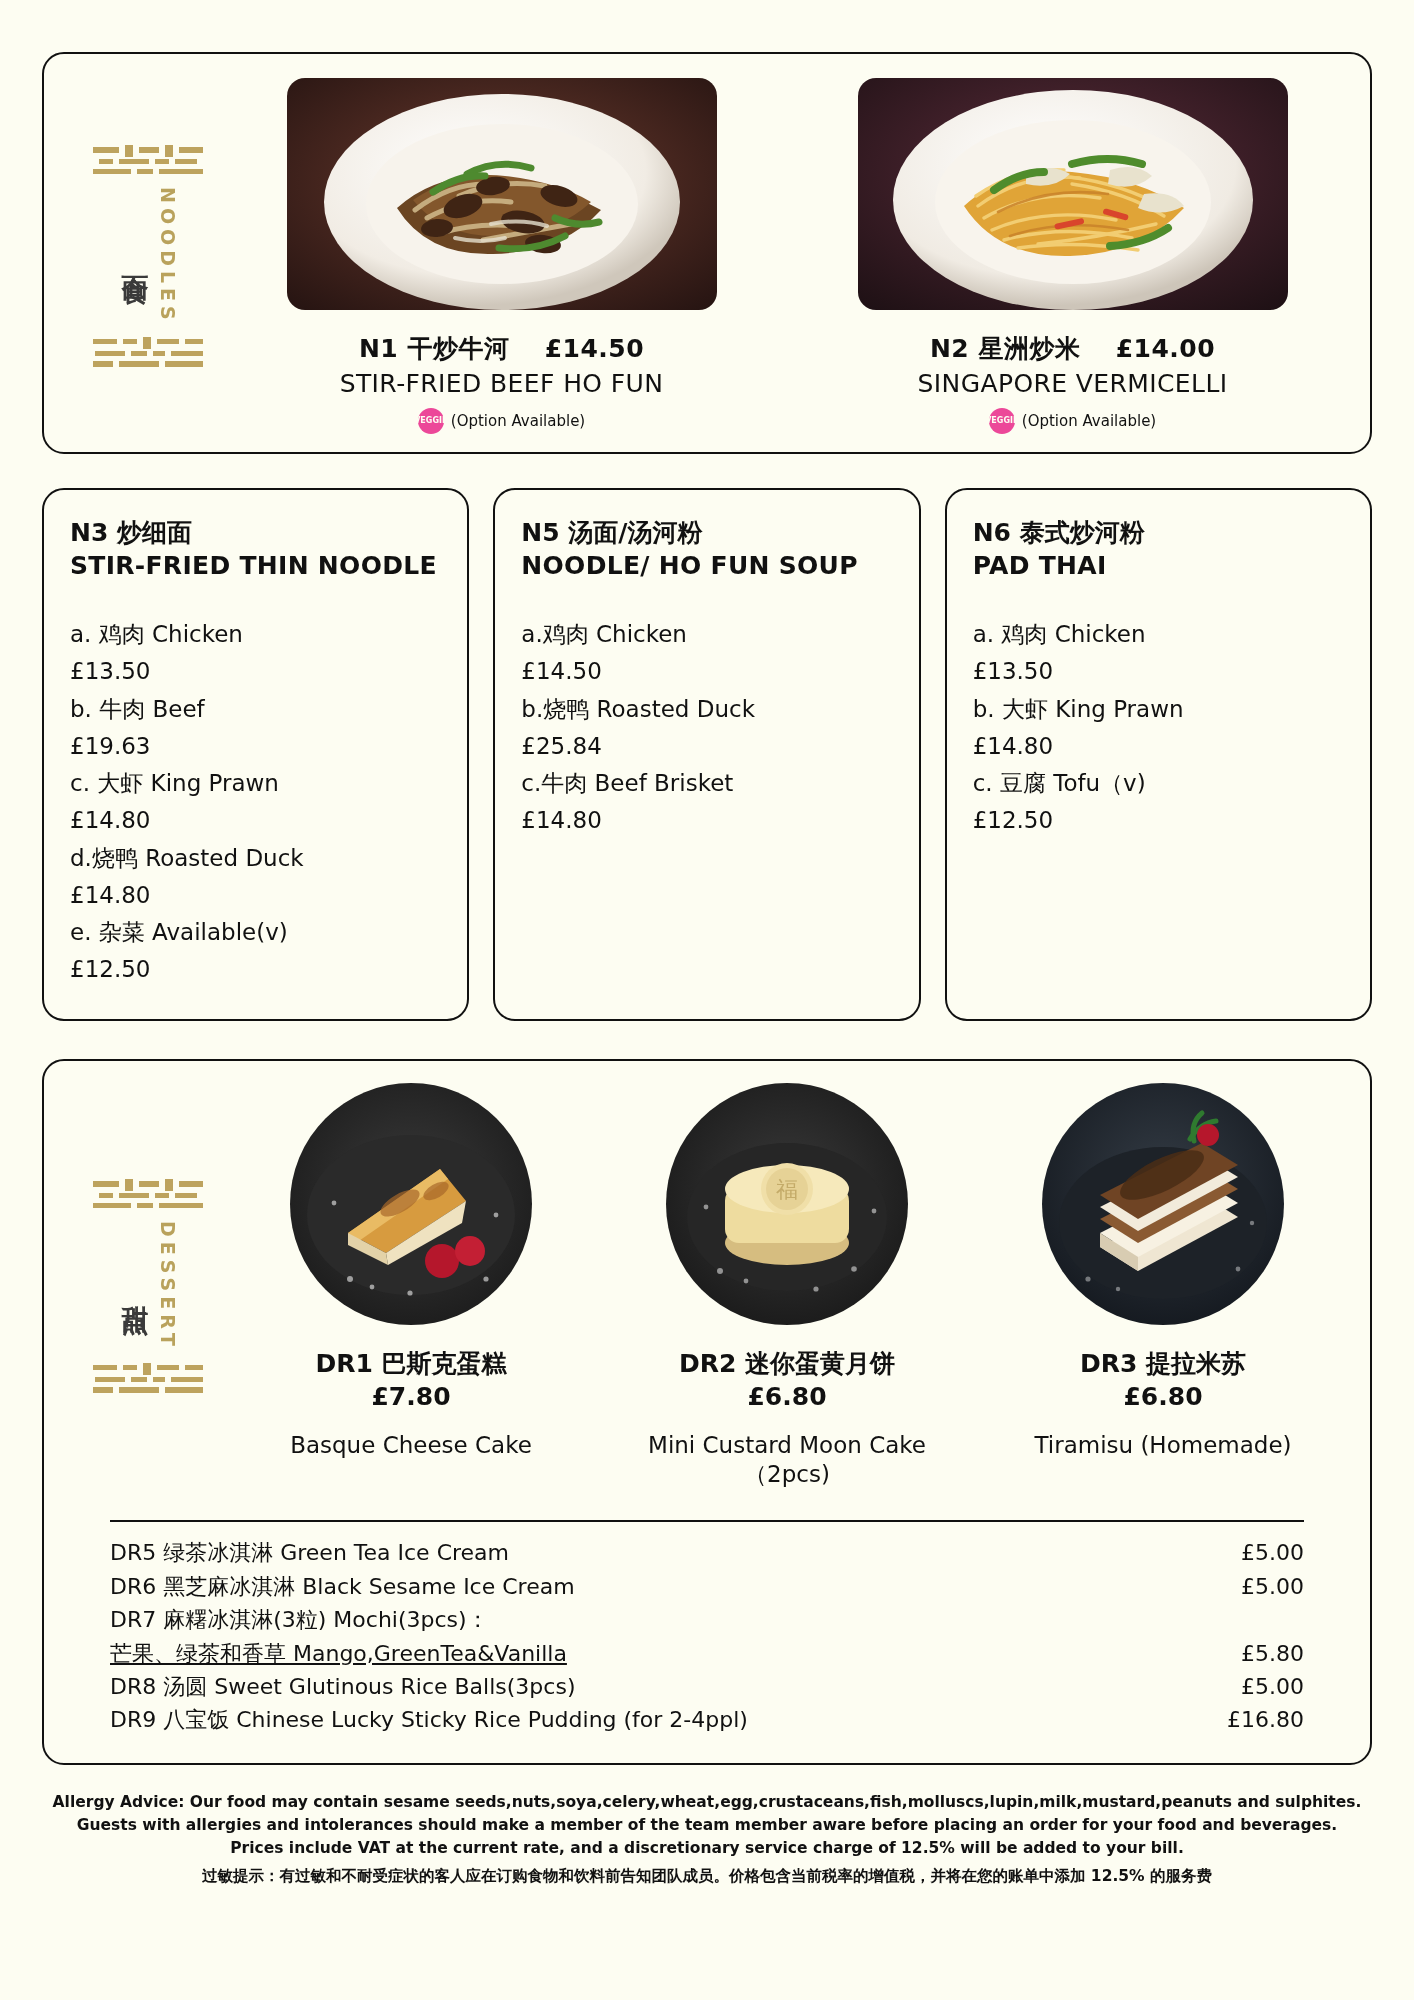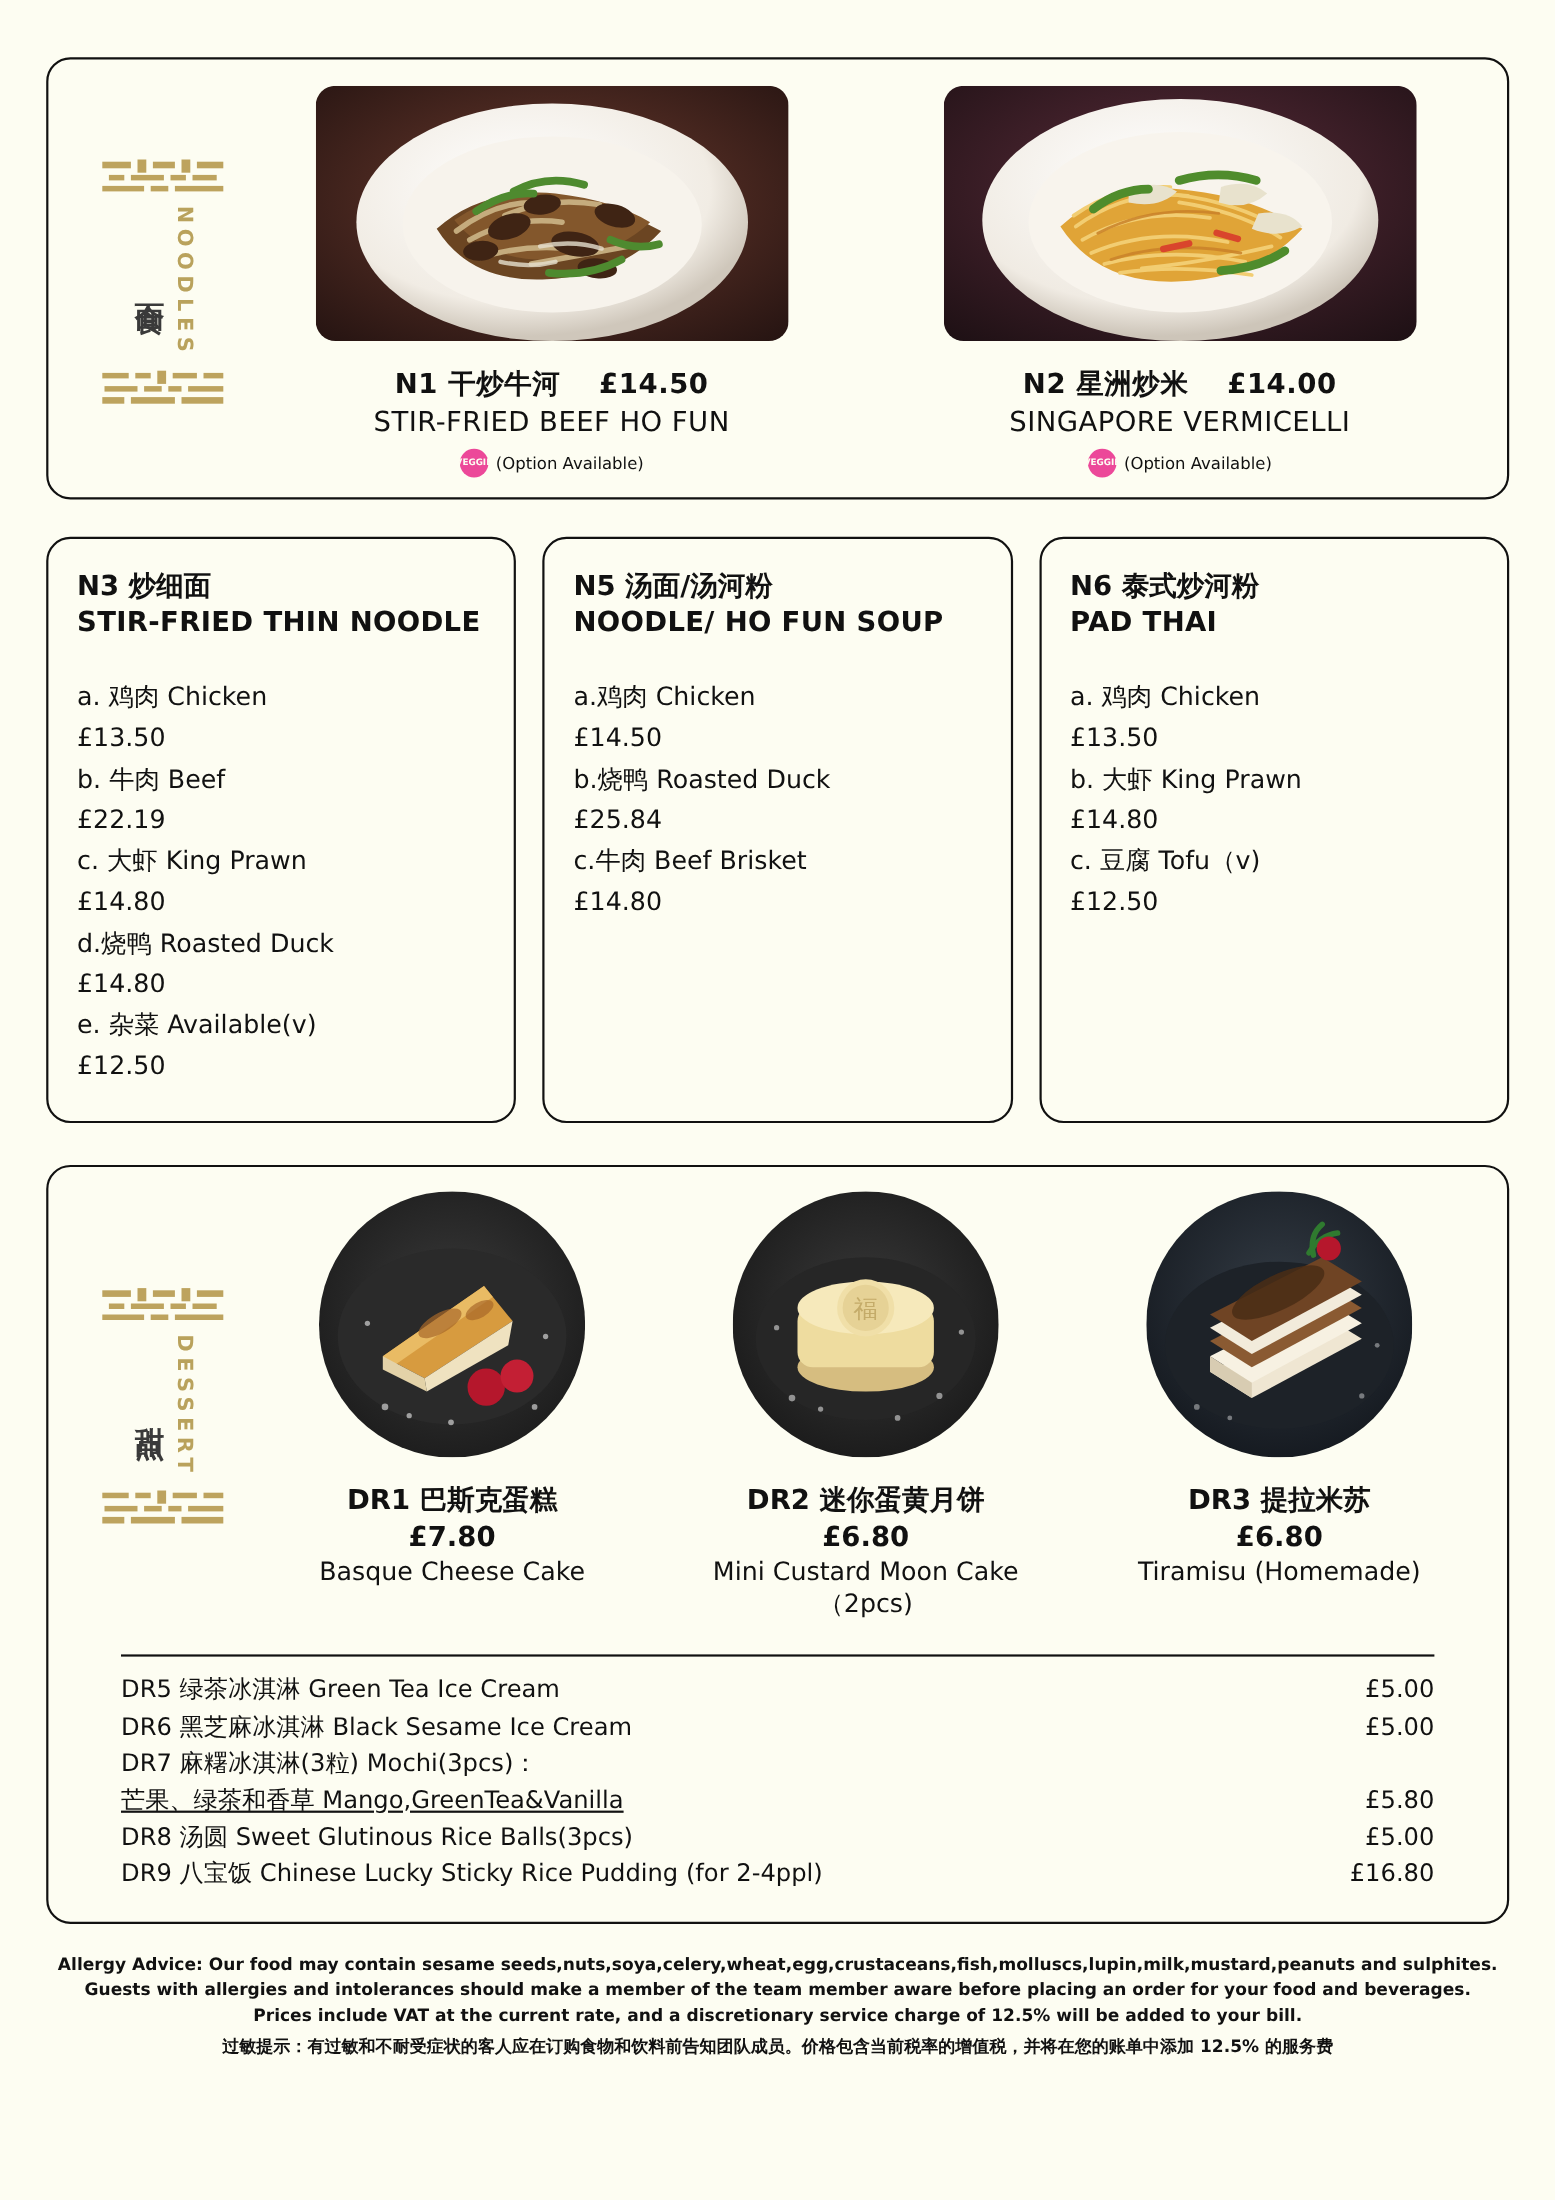--- a/index.html
+++ b/index.html
@@ -111,21 +111,21 @@
   .dessert-panel { padding: 22px 24px 26px 24px; }
   .dessert-top { display:flex; }
   .dessert-grid { flex:1; display:flex; justify-content:space-around; align-items:flex-start; gap:10px; }
   .dessert-item { width: 320px; text-align:center; }
   .dessert-photo {
     width: 242px; height: 242px; border-radius: 50%;
     margin: 0 auto; overflow:hidden; position:relative; display:block;
   }
   .dessert-name { margin-top: 22px; font-size: 25px; font-weight:700; }
   .dessert-price { font-size: 25px; font-weight:700; margin-top: 2px; }
-  .dessert-en { font-size: 23px; margin-top: 4px; line-height: 1.3; }
+  .dessert-en { font-size: 23px; margin-top: 20px; line-height: 1.3; }
 
   .ice-table {
     margin: 30px 42px 0 42px;
     border-top: 2px solid #111;
     padding-top: 14px;
     font-size: 22px;
     line-height: 1.52;
   }
   .ice-row { display:flex; justify-content:space-between; align-items:baseline; }
   .ice-row .nm { padding-right: 20px; }
@@ -327,21 +327,21 @@
 
     <div class="card">
       <h3>
         <span>N3 炒细面</span>
         <span class="en">STIR-FRIED THIN NOODLE</span>
       </h3>
       <div class="opt-list">
         <div>a. 鸡肉 Chicken</div>
         <div>£13.50</div>
         <div>b. 牛肉 Beef</div>
-        <div>£22.19</div>
+        <div>£19.63</div>
         <div>c. 大虾 King Prawn</div>
         <div>£14.80</div>
         <div>d.烧鸭 Roasted Duck</div>
         <div>£14.80</div>
         <div>e. 杂菜 Available(v)</div>
         <div>£12.50</div>
       </div>
     </div>
 
     <div class="card">

